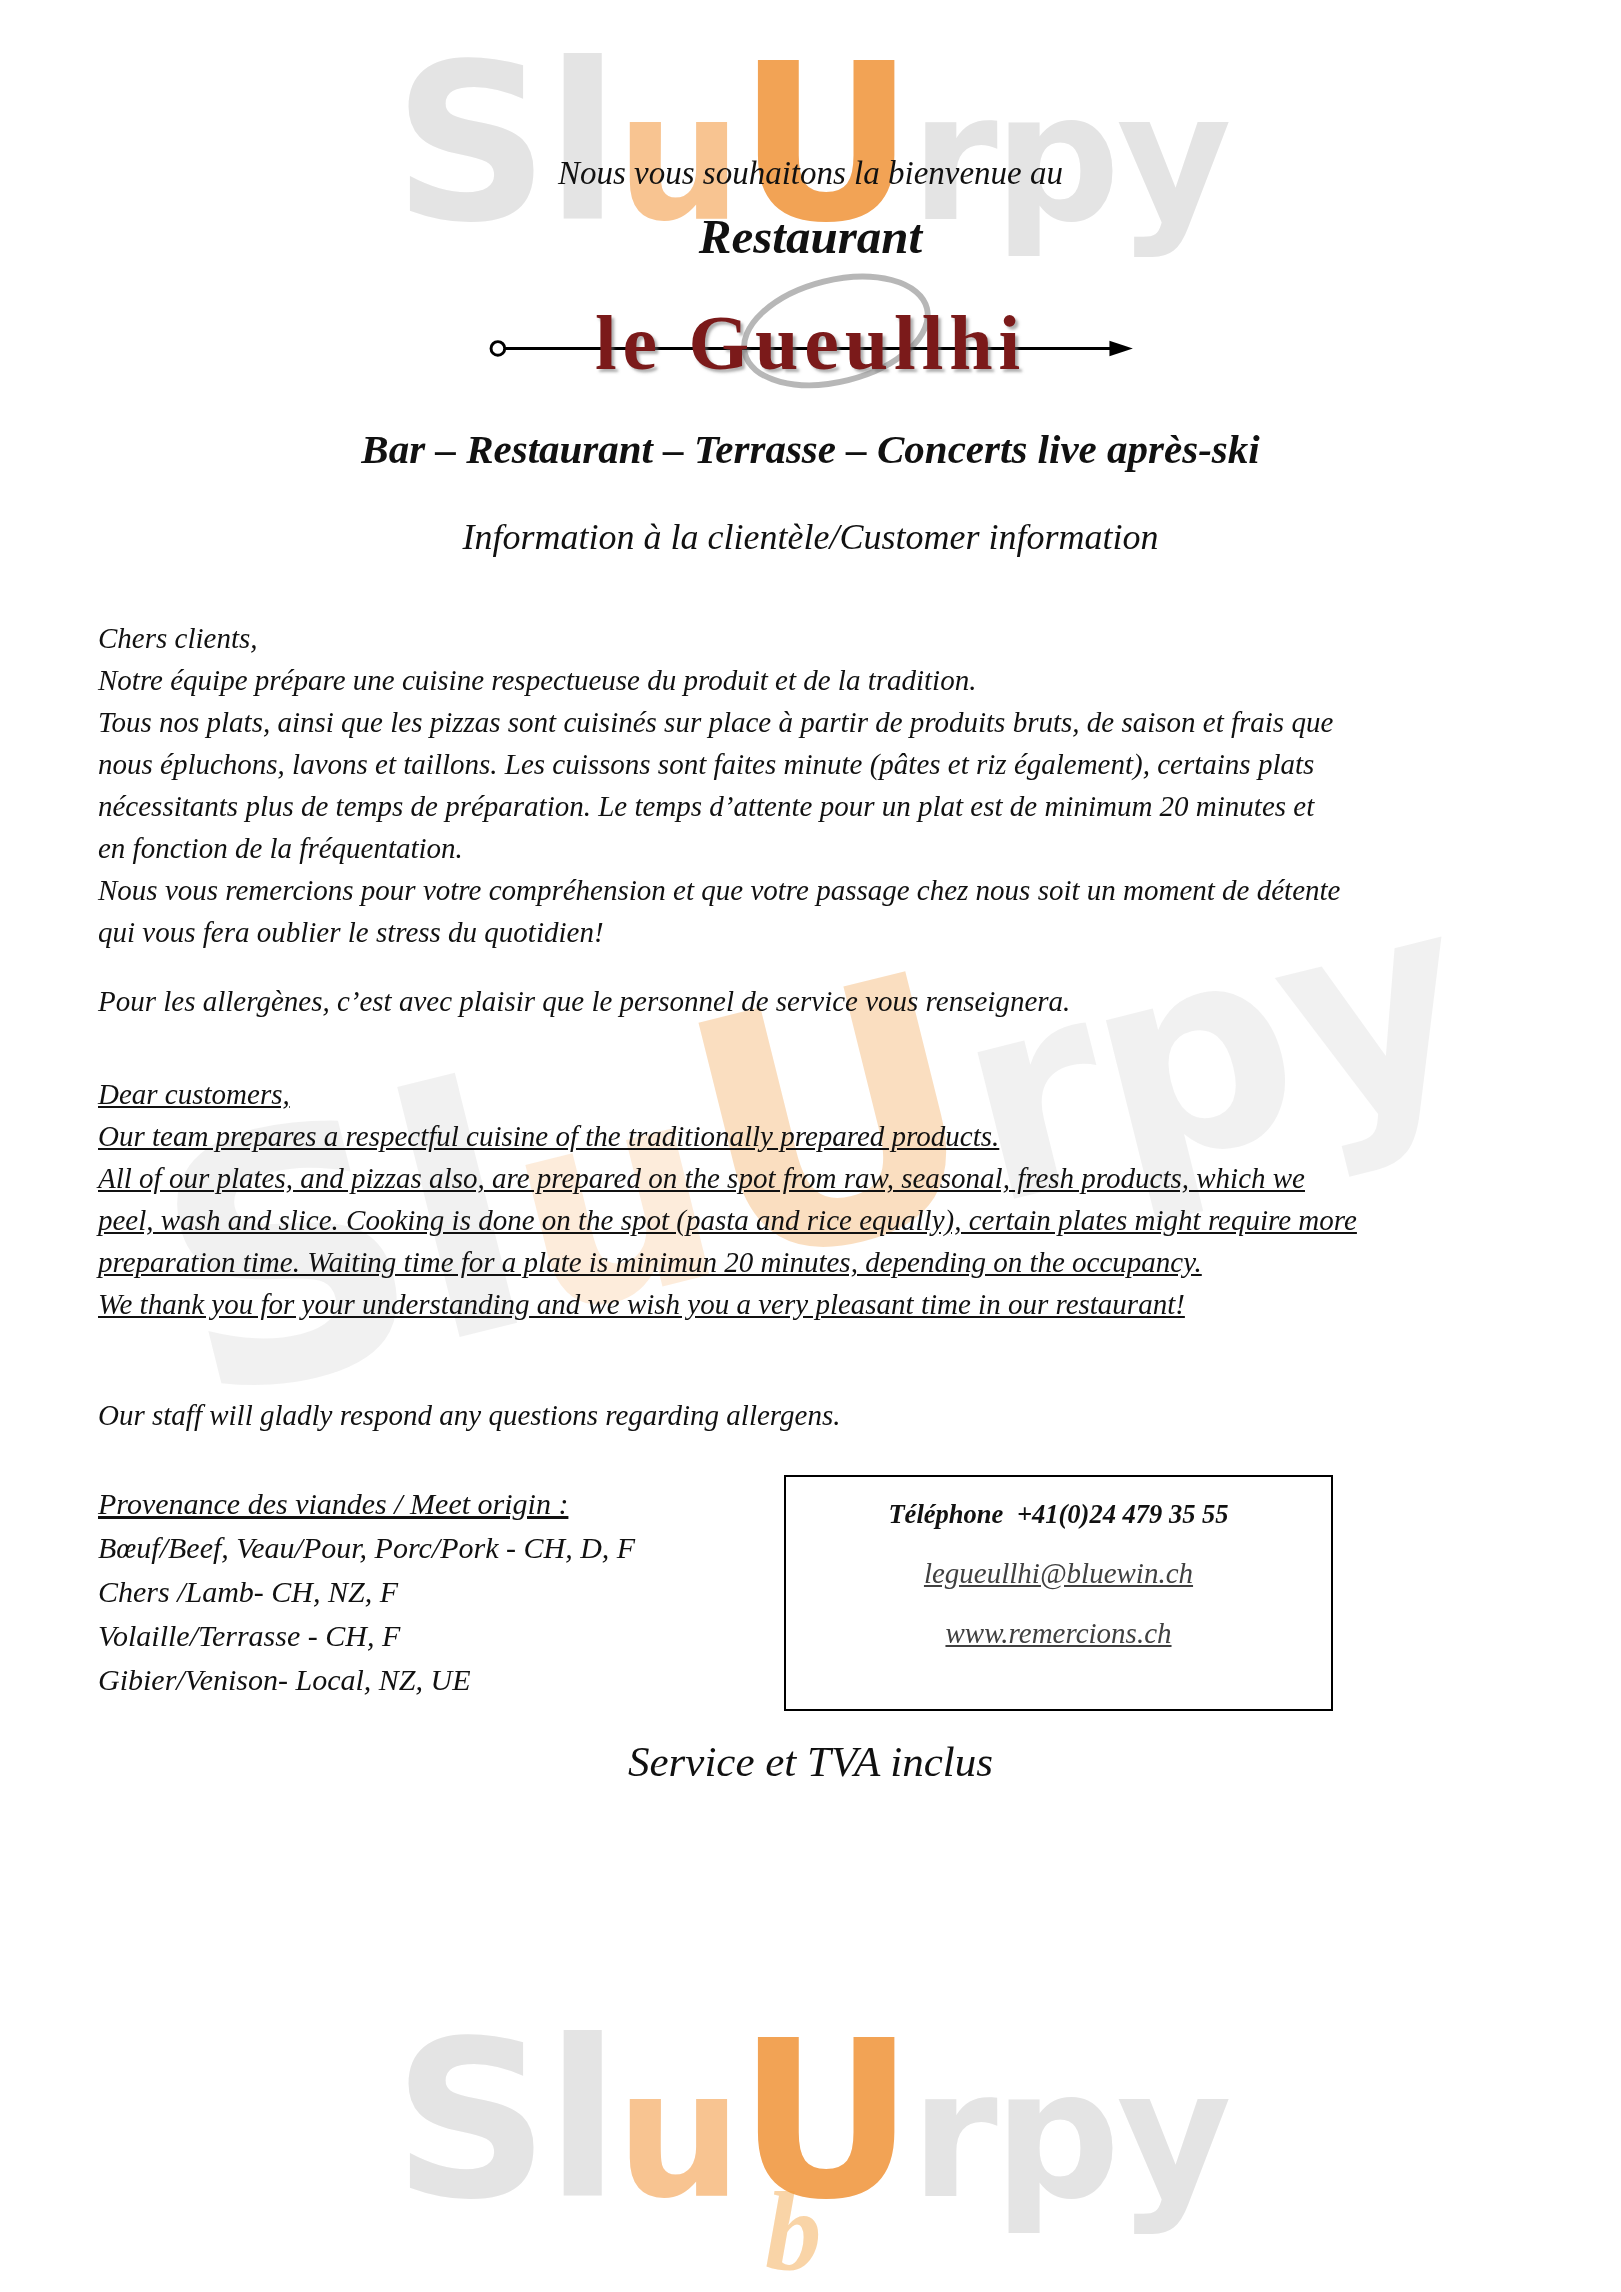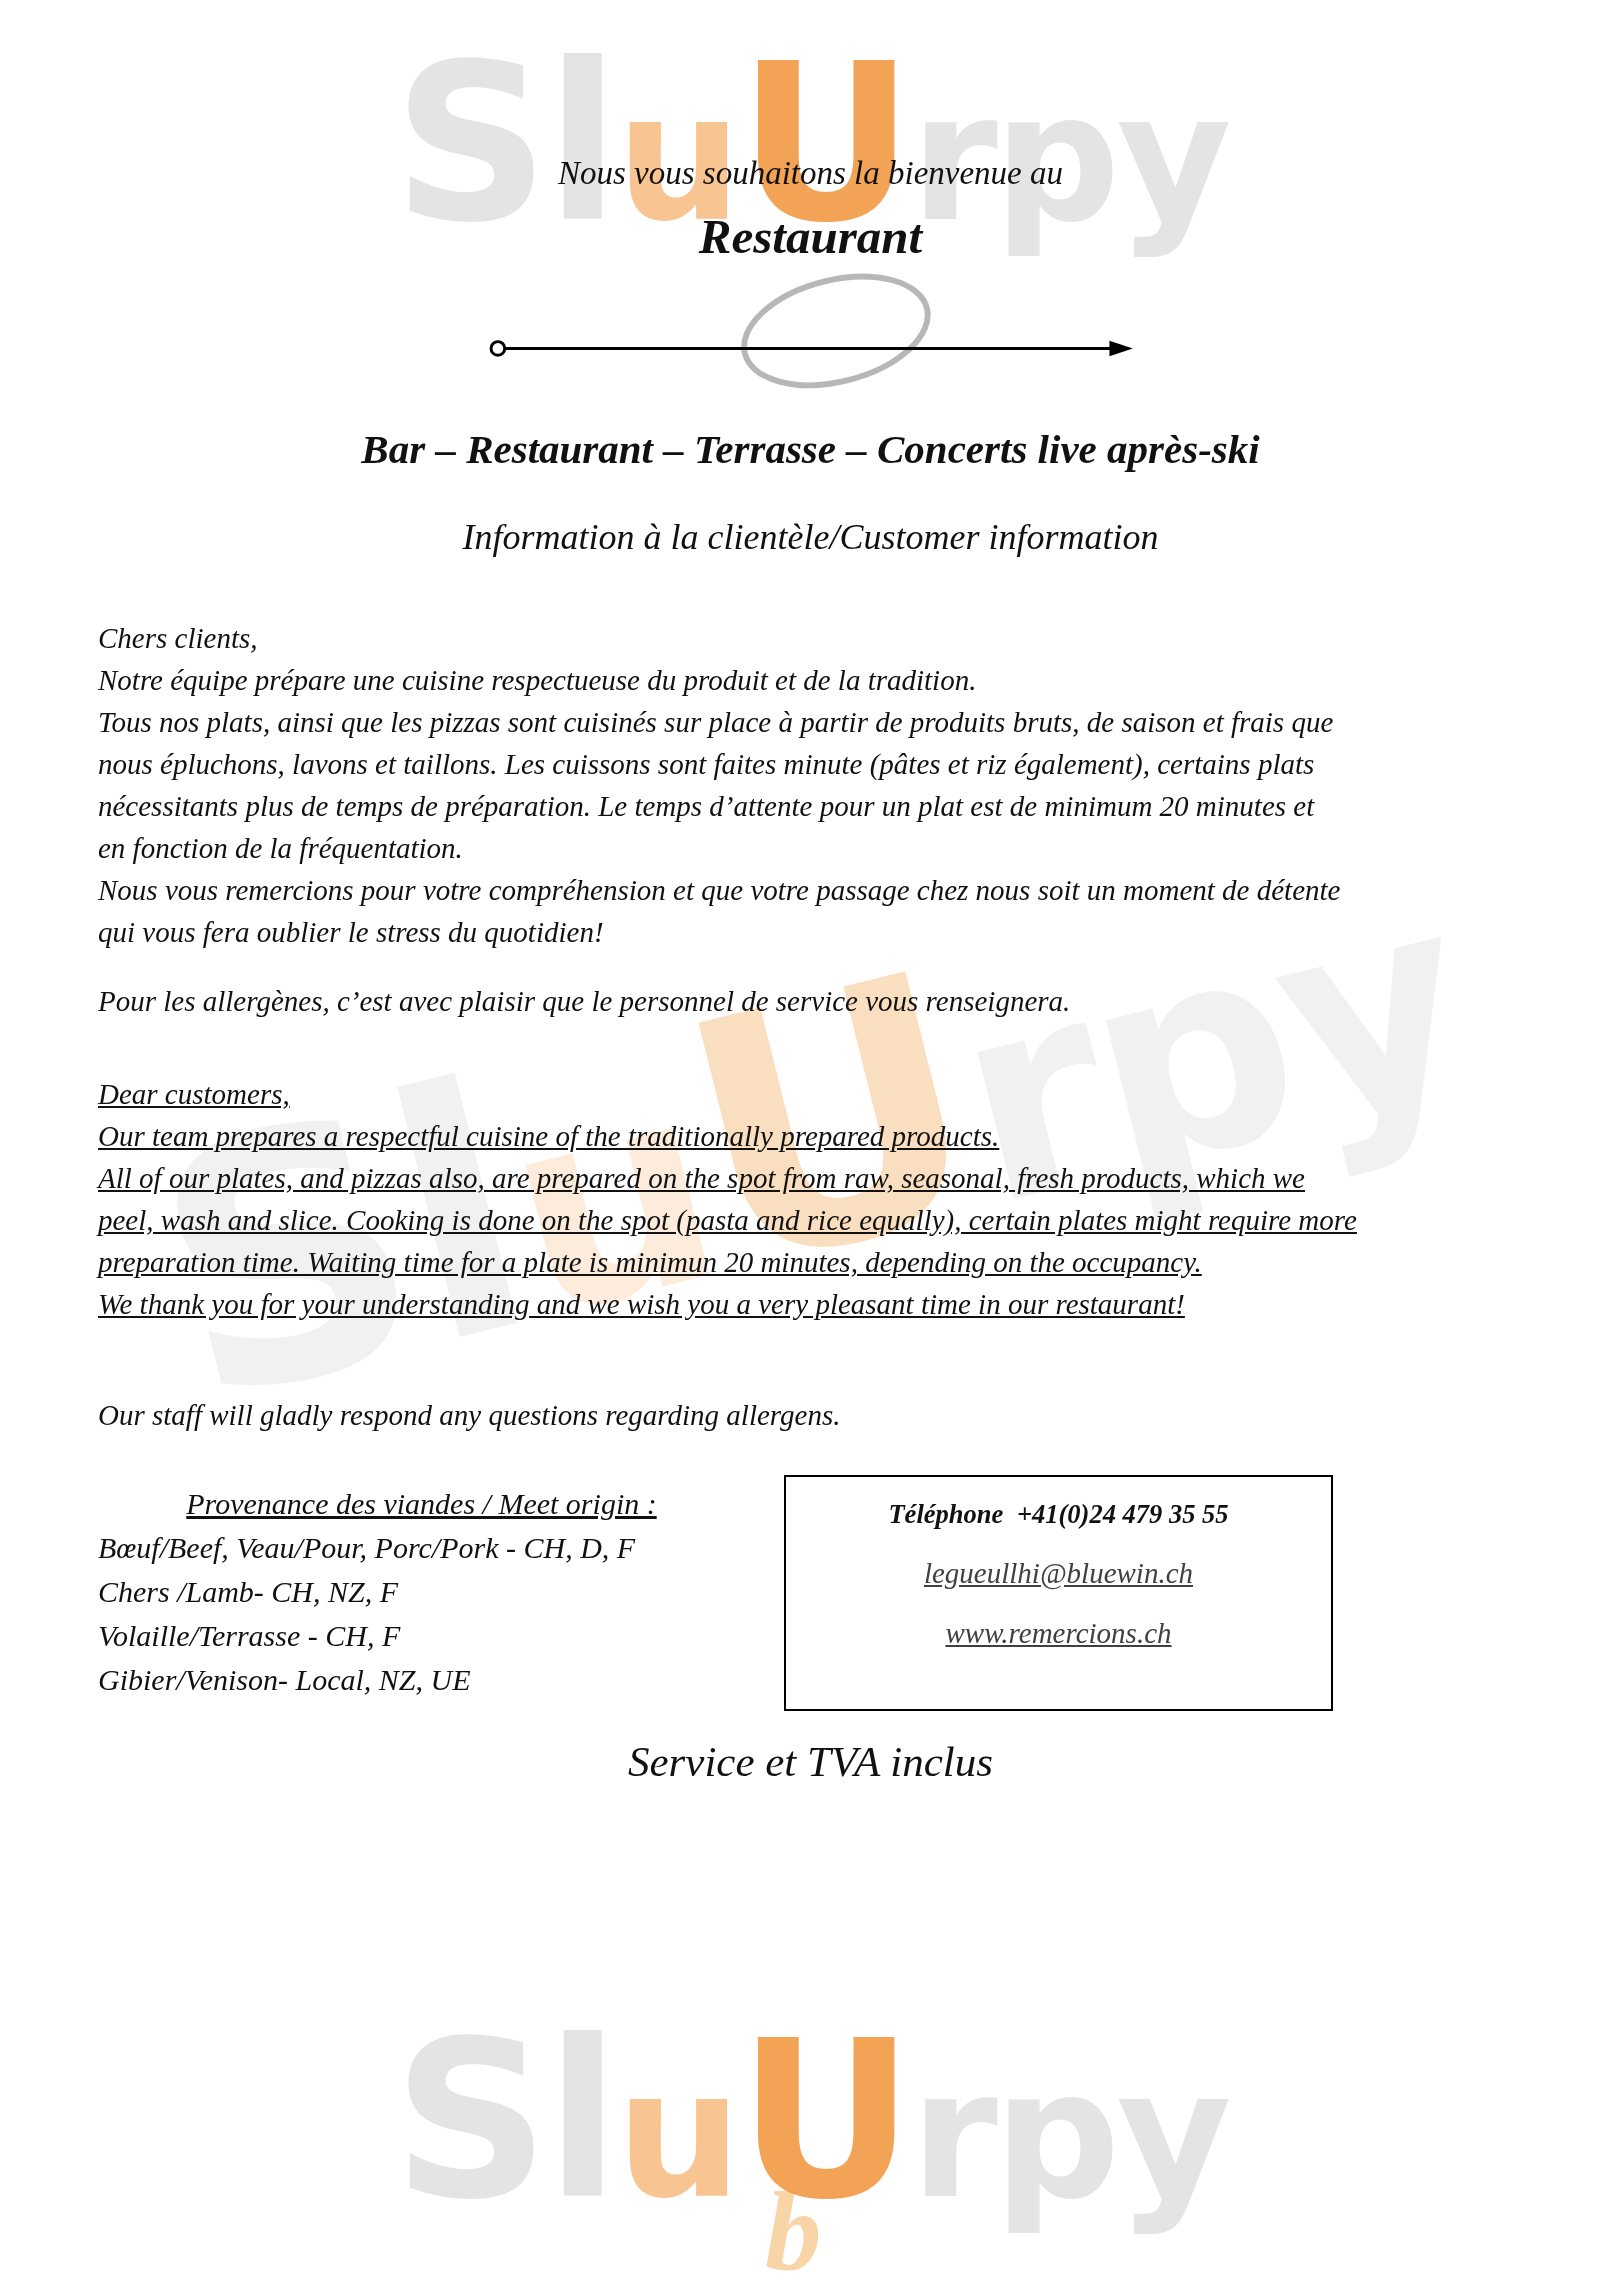--- a/index.html
+++ b/index.html
@@ -53,21 +53,21 @@
   .main {
     position:absolute; top:617px; left:98px; width:1470px; z-index:1;
     font-size:29px; line-height:42px;
   }
   .para { white-space:pre-line; }
   .p-fr { margin-bottom:27.4px; }
   .p-fr-allerg { margin-bottom:51px; }
   .p-en { margin-bottom:69px;text-decoration:underline; }
   .p-en-allerg { margin-bottom:46px; }
   .origin-section { width:647px; font-size:30px; line-height:44px; }
-  .origin-heading { text-decoration:underline;text-align:center; }
+  .origin-heading { text-decoration:underline; }
   
   .contact-box {
     position:absolute; left:784px; top:1475px; width:549px; height:236px;
     border:2px solid #000000; z-index:1; text-align:center; padding-top:21.6px;
   }
   .contact-phone { font-size:26.5px; font-weight:bold; }
   .contact-phone .lbl { margin-right:13.7px; }
   .contact-link {
     display:inline-block; margin-top:27.4px; font-size:29px;
     color:#404040; text-decoration:underline; cursor:pointer;
@@ -95,20 +95,21 @@
     <div class="welcome">Nous vous souhaitons la bienvenue au</div>
     <div class="restaurant-title">Restaurant</div>
 
     <div class="logo-wrap">
       <svg class="logo-svg" width="647" height="127" viewBox="0 0 660 130">
         <ellipse cx="356" cy="48" rx="96" ry="52" fill="none" stroke="#9f9f9f" stroke-width="6" opacity="0.75" transform="rotate(-14 356 48)"></ellipse>
         <circle cx="10" cy="66" r="7" fill="none" stroke="#000000" stroke-width="3"></circle>
         <line x1="18" y1="66" x2="638" y2="66" stroke="#000000" stroke-width="3"></line>
         <polygon points="636,58 660,66 636,74" fill="#000000"></polygon>
       </svg>
+      <div class="logo-text">le Gueullhi</div>
     </div>
 
     <div class="tagline">Bar – Restaurant – Terrasse – Concerts live après-ski</div>
     <div class="info-title">Information à la clientèle/Customer information</div>
   </div>
 
   <div class="main">
     <div class="para p-fr">Chers clients,
 Notre équipe prépare une cuisine respectueuse du produit et de la tradition.
 Tous nos plats, ainsi que les pizzas sont cuisinés sur place à partir de produits bruts, de saison et frais que

